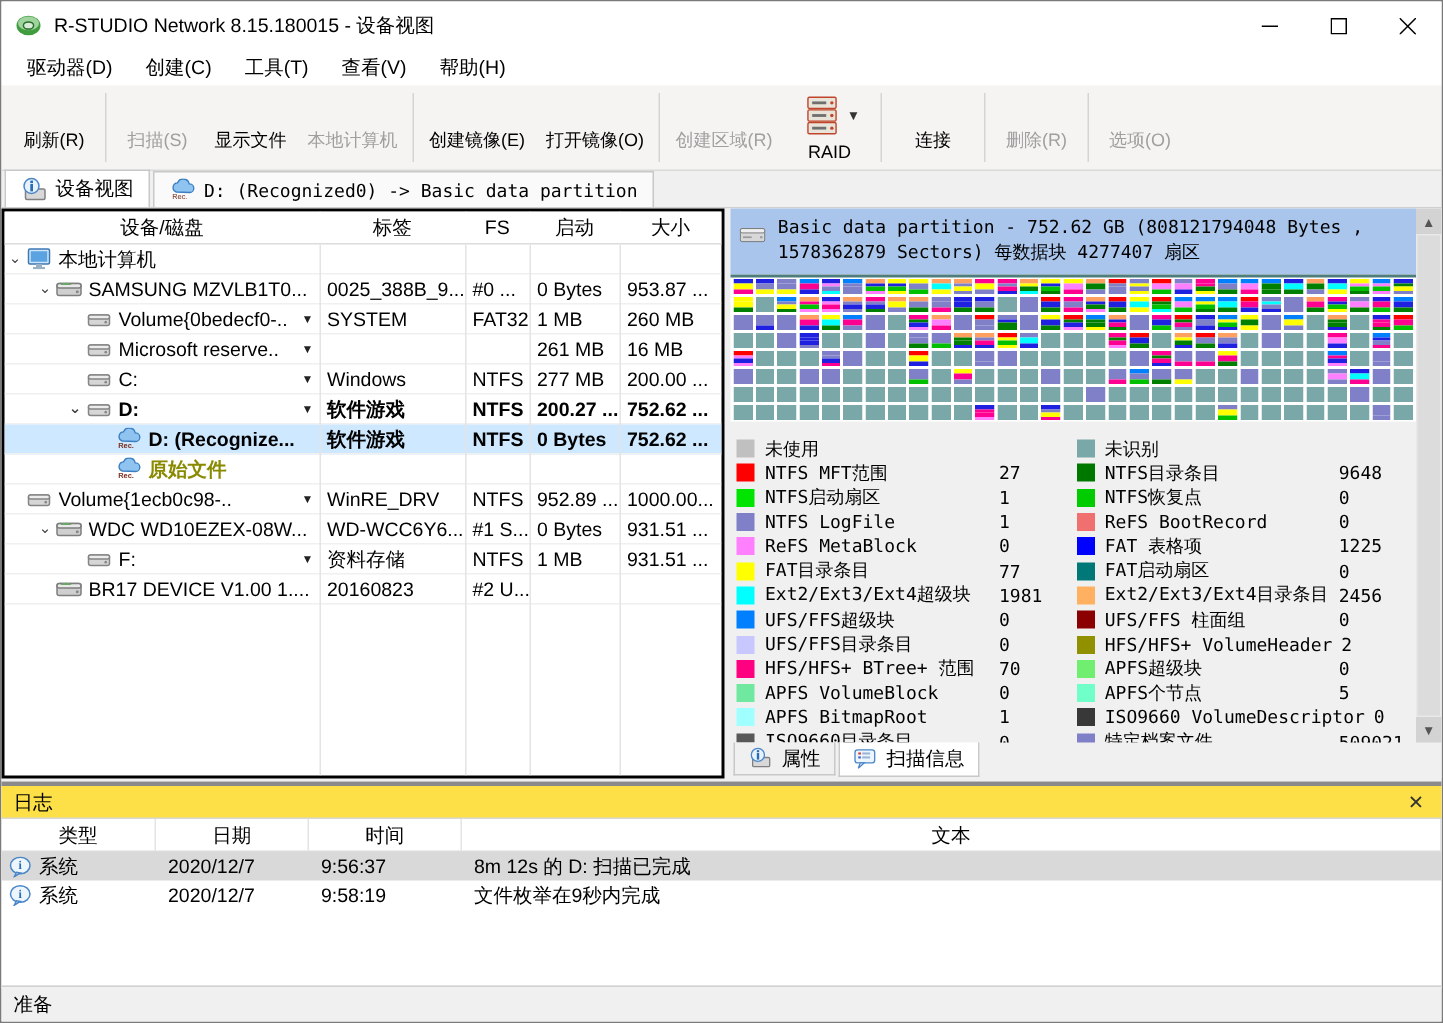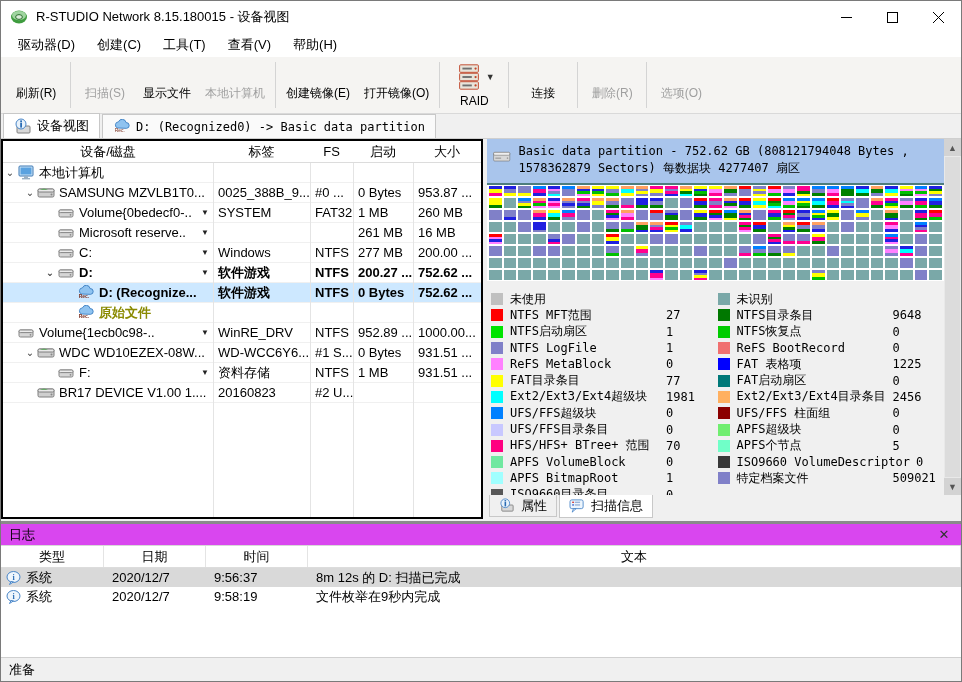--- a/index.html
+++ b/index.html
@@ -71,21 +71,21 @@
   .sb-arrow { position:absolute; left:0; width:17px; height:17px; background:#d3d3d3; color:#555; font-size:9px; display:flex; align-items:center; justify-content:center; }
   .sb-up { top:0; } .sb-down { bottom:0; }
   .sb-thumb { position:absolute; left:1px; right:1px; top:18px; bottom:18px; background:#dcdcdc; }
   .scan-tabs { position:absolute; bottom:0; left:2px; height:24px; display:flex; align-items:flex-start; }
   .scan-tab { display:flex; align-items:center; gap:5px; height:22px; padding:0 9px; font-size:13px; background:#f0f0f0; border:1px solid #c8c8c8; border-top:none; margin-right:2px; }
   .scan-tab.active { background:#fff; height:23px; }
   .scan-tab svg { width:16px; height:14px; }
 
   
   .log { position:absolute; top:520px; left:0; right:0; height:138px; background:#fff; border-top:3px solid #8a8a8a; }
-  .log-titlebar { height:22px; background:#d946ef; display:flex; align-items:center; padding:0 8px; border-bottom:1px solid #d8d8d8; font-size:13px; }
+  .log-titlebar { height:22px; background:#fde047; display:flex; align-items:center; padding:0 8px; border-bottom:1px solid #d8d8d8; font-size:13px; }
   .log-close { margin-left:auto; font-size:13px; color:#333; width:18px; text-align:center; }
   .log-header { display:grid; grid-template-columns:103px 102px 102px 1fr; height:22px; border-bottom:1px solid #dcdcdc; }
   .log-header .th { display:flex; align-items:center; justify-content:center; font-size:13px; border-right:1px solid #e4e4e4; }
   .log-row { display:grid; grid-template-columns:103px 102px 102px 1fr; height:19px; align-items:center; font-size:13px; }
   .log-row.alt { background:#d9d9d9; }
   .log-row .td { padding-left:8px; white-space:nowrap; overflow:hidden; }
   .log-row .td.type { display:flex; align-items:center; gap:5px; padding-left:5px; }
   .log-row svg { width:15px; height:14px; }
 
   
@@ -186,20 +186,27 @@
         <div><span class="tb-icon"><svg viewBox="0 0 32 32">
               <circle cx="20" cy="10" r="8" fill="none" stroke="#c8a468" stroke-width="3"></circle>
               <rect x="7" y="12" width="18" height="14" rx="2" fill="#d8d8d8" stroke="#808080"></rect>
               <rect x="7" y="12" width="18" height="5" fill="#ececec" stroke="#808080"></rect>
               <circle cx="21" cy="22" r="1.4" fill="#909090"></circle>
               <path d="M10 4 v8 l-6 -2 z" fill="#52b152"></path>
             </svg></span></div>
         <div class="tb-label">打开镜像(O)</div>
       </div>
       <div class="tb-sep"></div>
+      <div class="tb-btn disabled">
+        <div><span class="tb-icon"><svg viewBox="0 0 32 32">
+              <path d="M6 24 A16 16 0 0 1 22 6 l0 10 a6 6 0 0 0 -6 8 z" fill="#c9c9c9" stroke="#9a9a9a"></path>
+              <rect x="14" y="16" width="14" height="11" rx="2" fill="#e3e3e3" stroke="#9a9a9a"></rect>
+            </svg></span></div>
+        <div class="tb-label">创建区域(R)</div>
+      </div>
       <div class="tb-btn">
         <div class="tb-with-drop">
           <span class="tb-icon"><svg viewBox="0 0 32 32">
               <g stroke="#c0452a" fill="#e8e4da">
                 <rect x="6" y="3" width="20" height="8" rx="1"></rect>
                 <rect x="6" y="12" width="20" height="8" rx="1"></rect>
                 <rect x="6" y="21" width="20" height="8" rx="1"></rect>
               </g>
               <g fill="#6f6f6f">
                 <rect x="9" y="6" width="10" height="2"></rect>
@@ -1605,20 +1612,25 @@
               <span class="legend-swatch" style="background: rgb(255, 176, 96);"></span>
               <span class="legend-label">Ext2/Ext3/Ext4目录条目</span>
               <span class="legend-count">2456</span>
             </div>
             <div class="legend-row">
               <span class="legend-swatch" style="background: rgb(139, 0, 0);"></span>
               <span class="legend-label">UFS/FFS 柱面组</span>
               <span class="legend-count">0</span>
             </div>
             <div class="legend-row">
+              <span class="legend-swatch" style="background: rgb(144, 144, 0);"></span>
+              <span class="legend-label">HFS/HFS+ VolumeHeader</span>
+              <span class="legend-count">2</span>
+            </div>
+            <div class="legend-row">
               <span class="legend-swatch" style="background: rgb(112, 238, 112);"></span>
               <span class="legend-label">APFS超级块</span>
               <span class="legend-count">0</span>
             </div>
             <div class="legend-row">
               <span class="legend-swatch" style="background: rgb(112, 255, 200);"></span>
               <span class="legend-label">APFS个节点</span>
               <span class="legend-count">5</span>
             </div>
             <div class="legend-row">

